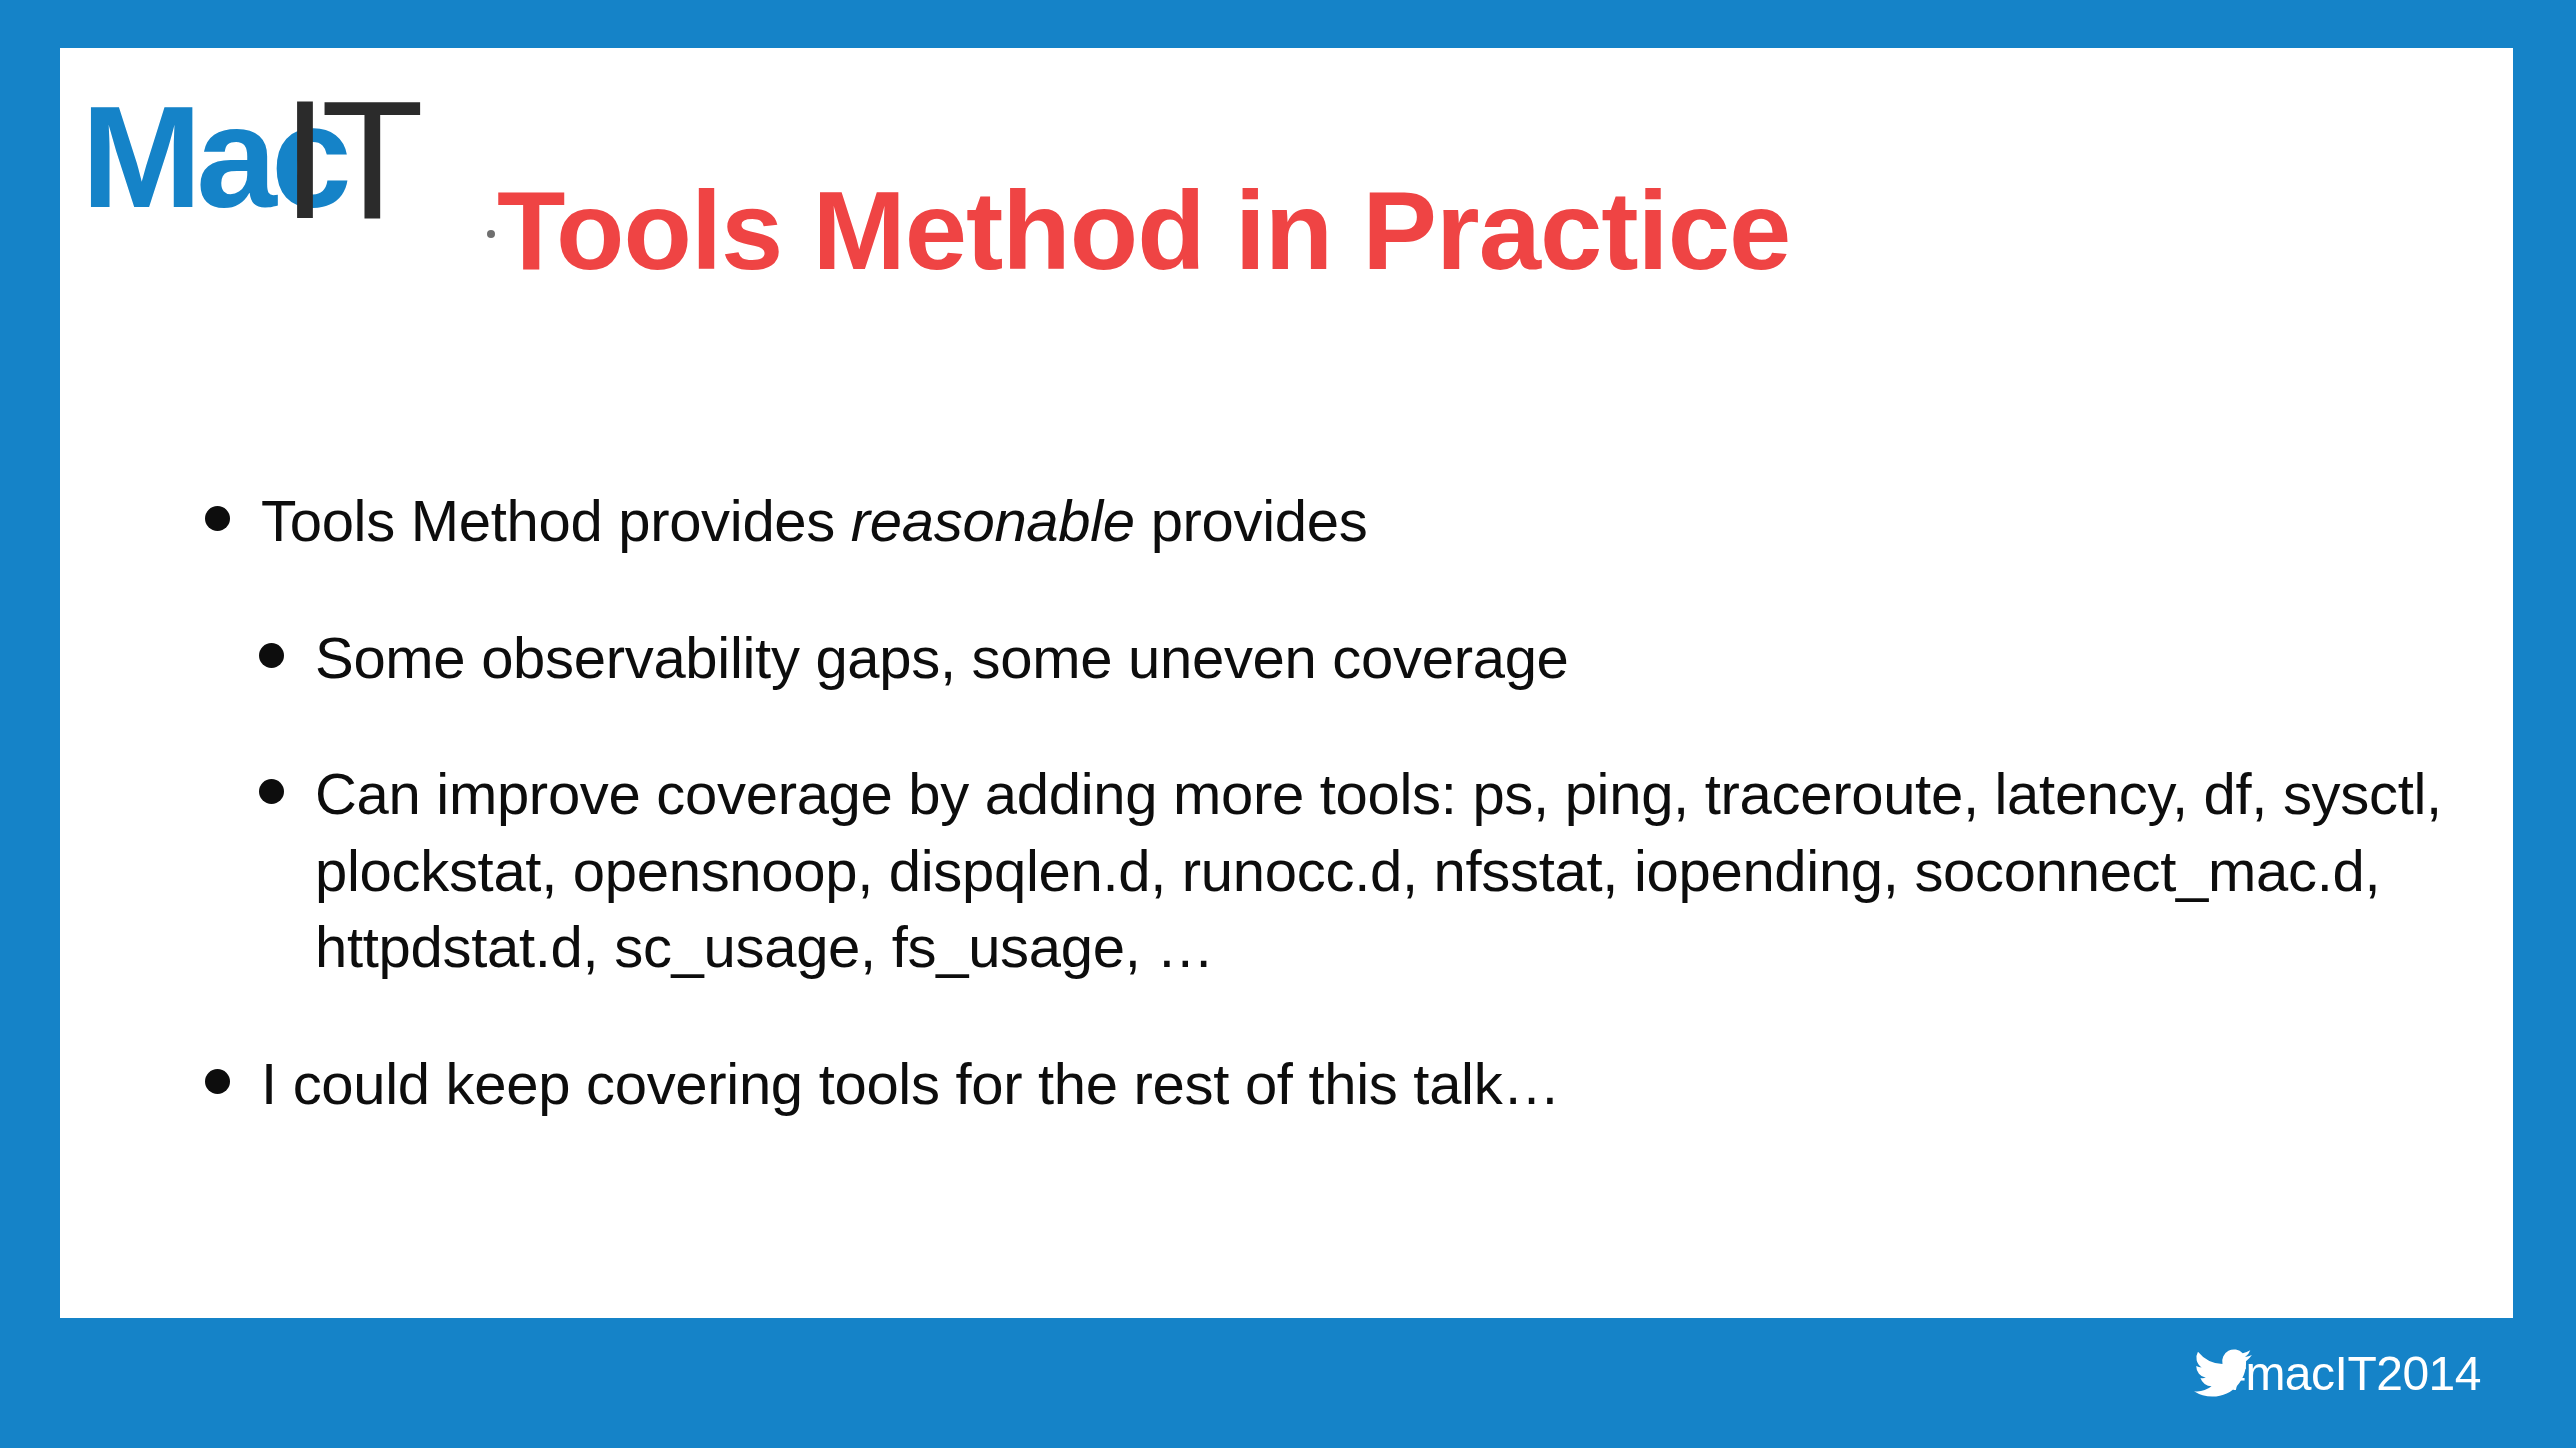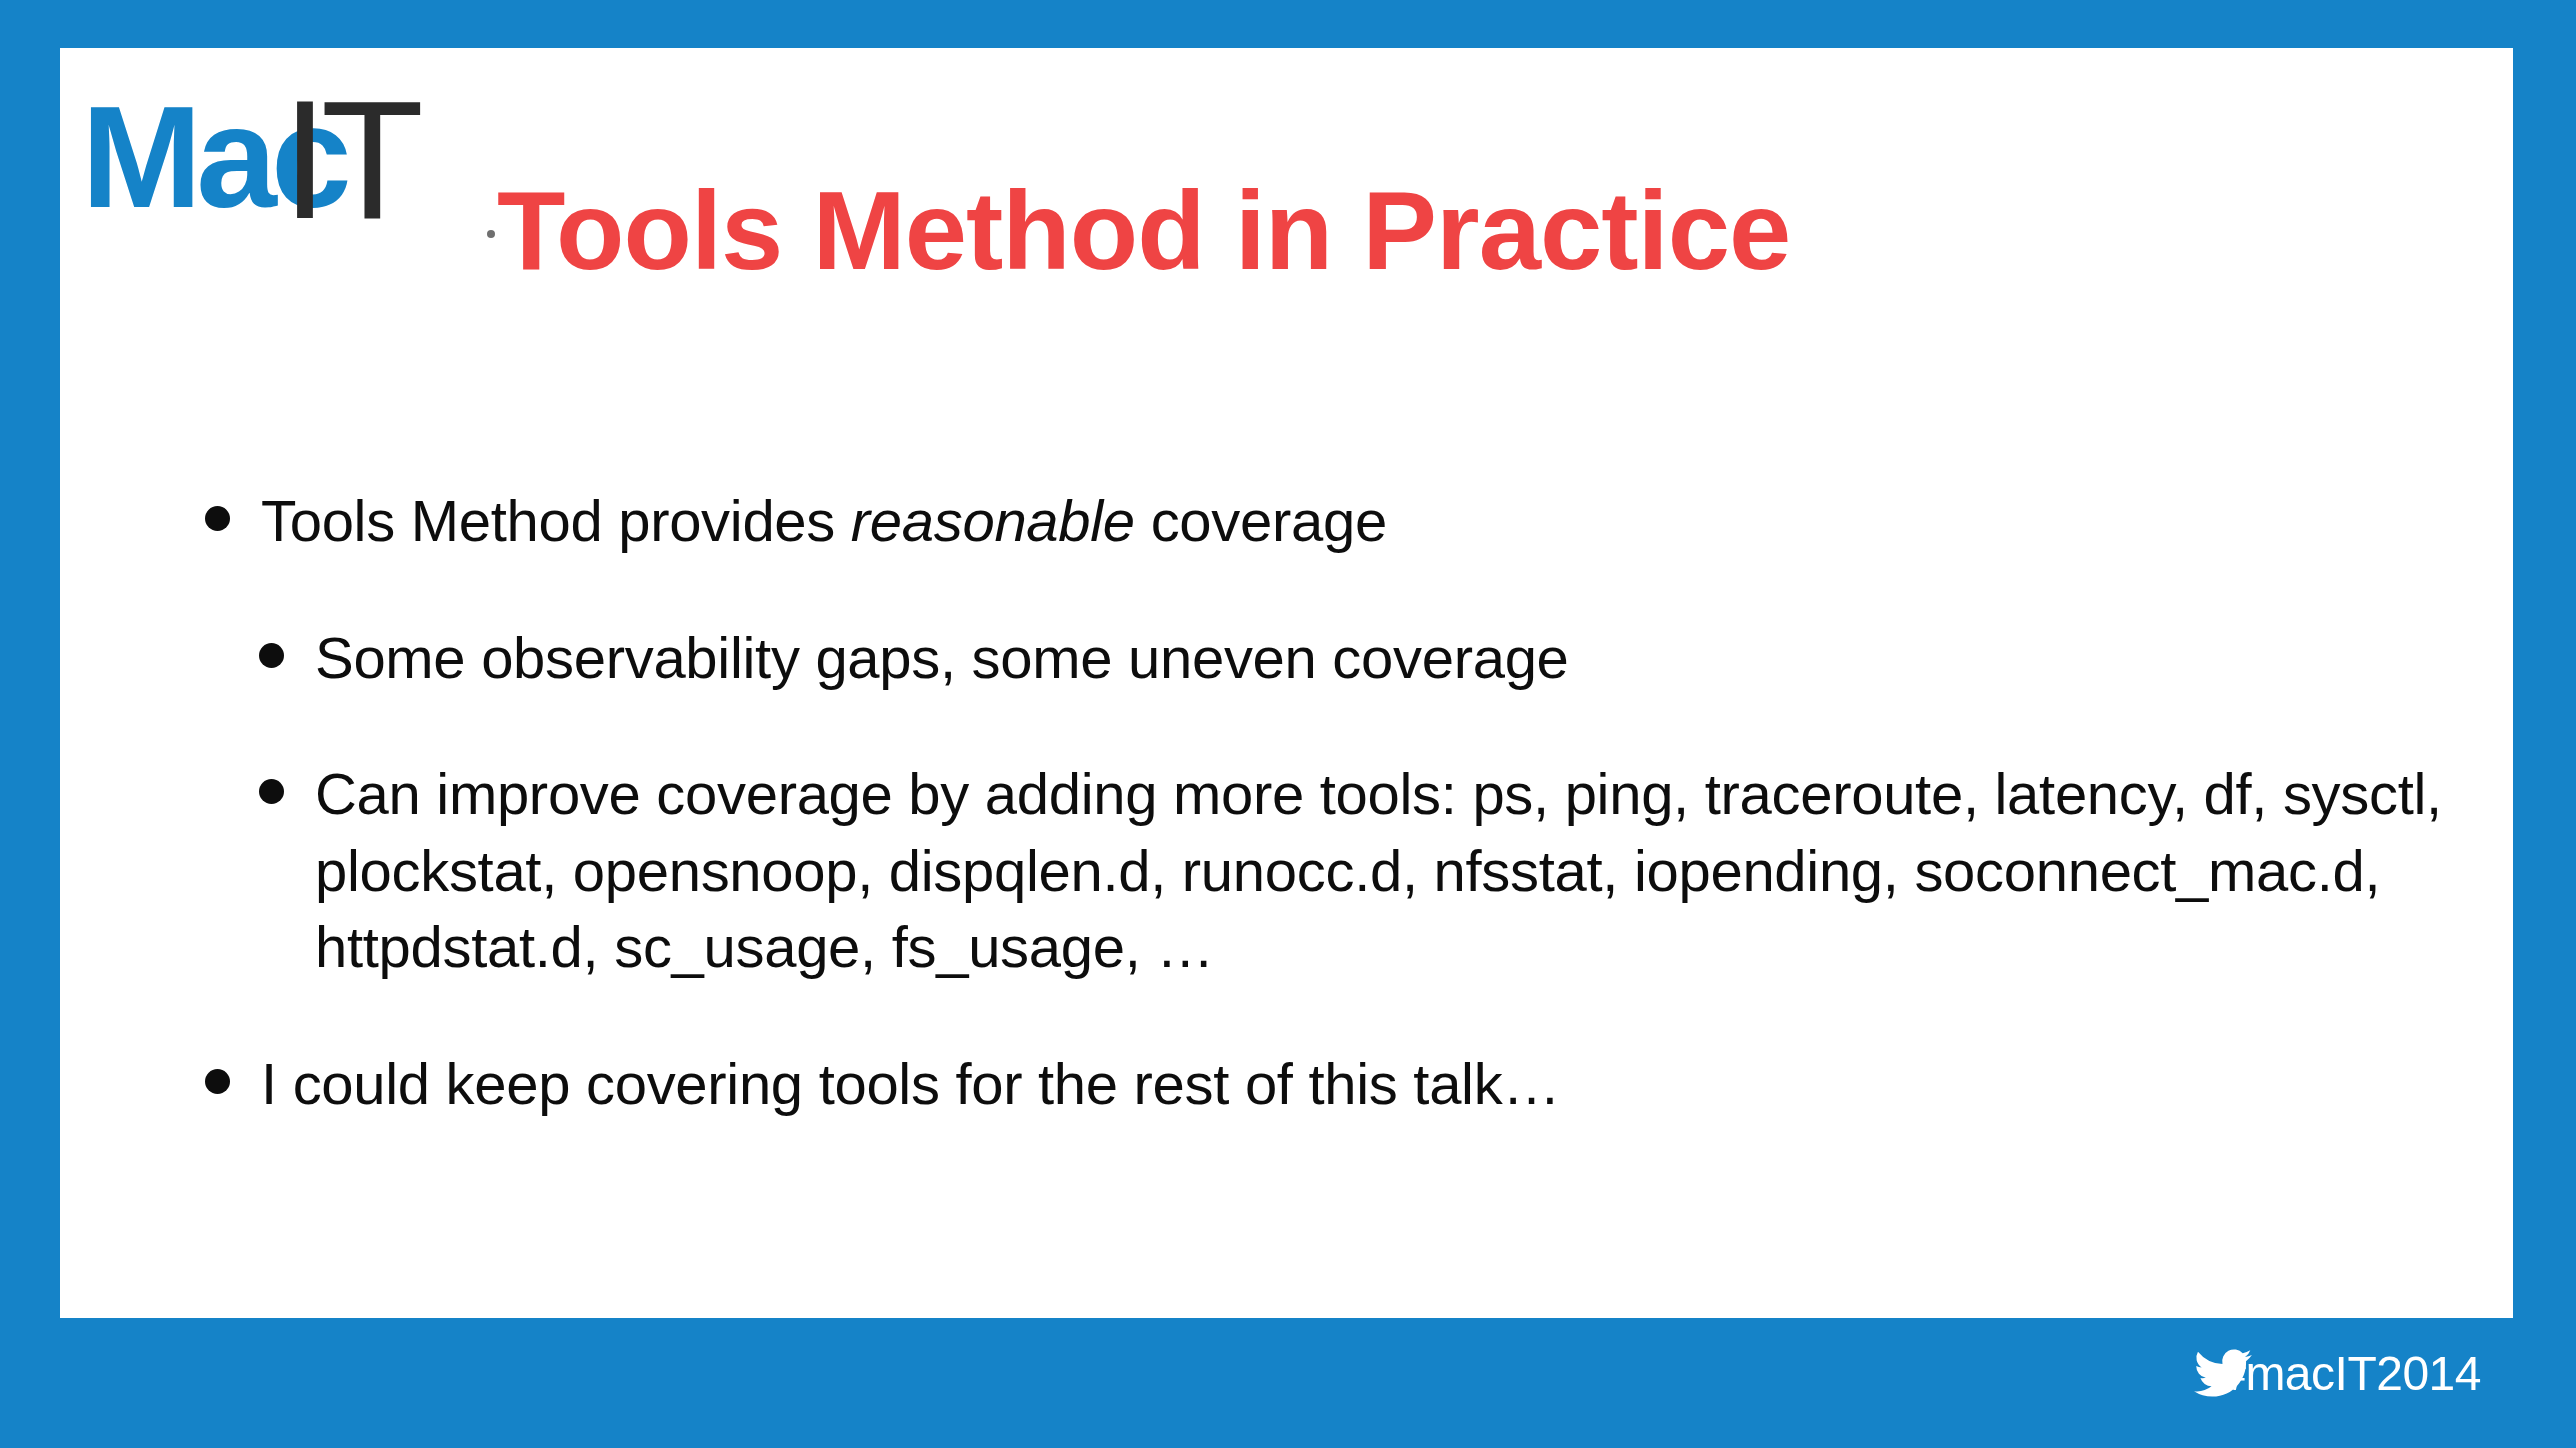--- a/index.html
+++ b/index.html
@@ -162,21 +162,21 @@
         <span class="logo-dot"></span>
       </div>
       <div class="slide-title">Tools Method in Practice</div>
     </div>
 
     <div class="content">
 
       <div class="bullet-row lvl1">
         <span class="dot"></span>
         <div class="btext">
-          <span>Tools Method provides </span><em>reasonable</em><span> coverage</span>
+          <span>Tools Method provides </span><em>reasonable</em><span> provides</span>
         </div>
       </div>
 
       <div class="bullet-row lvl2">
         <span class="dot"></span>
         <div class="btext">Some observability gaps, some uneven coverage</div>
       </div>
 
       <div class="bullet-row lvl2">
         <span class="dot"></span>

